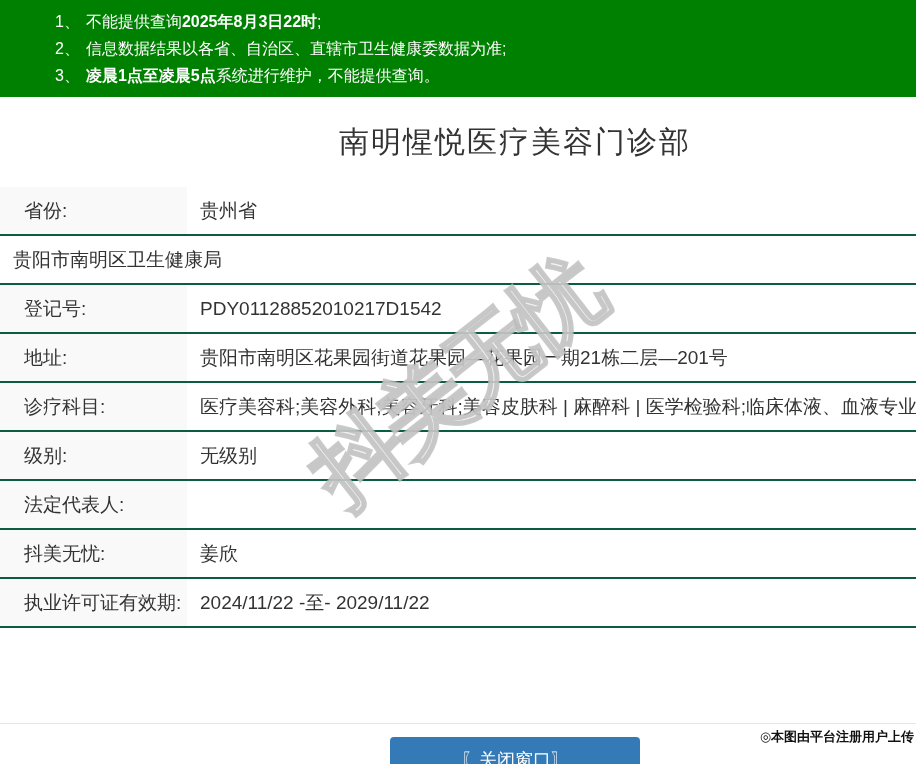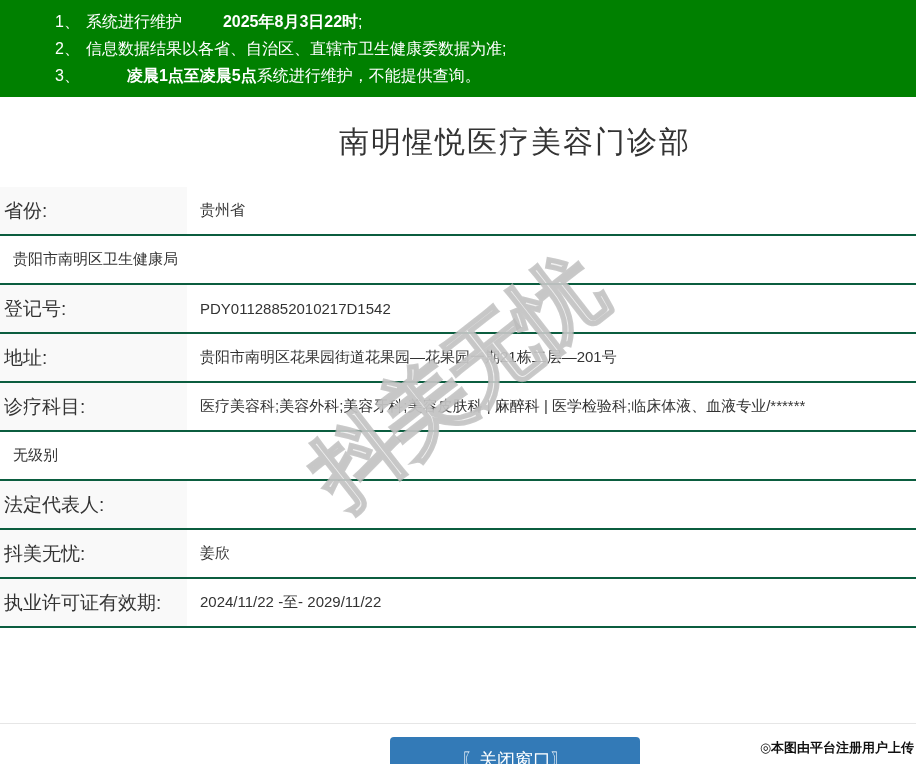--- a/index.html
+++ b/index.html
@@ -6,60 +6,60 @@
   html,body { width:916px; height:764px; overflow:hidden; background:#fff;
     font-family:"Liberation Sans","DejaVu Sans",sans-serif; }
   body { position:relative; }
 
   .page { width:1030px; position:relative; }
 
   
   .notice-header { background:#008000; height:97px; padding:8px 0 0 55px; color:#fff; }
   .notice-line { height:27px; line-height:27px; font-size:16px; white-space:nowrap; }
   .notice-num { margin-right:6px; }
-  .b { font-weight:bold;padding-left:41px; }
+  .b { font-weight:bold; }
 
   
   .title-wrap { width:1030px; height:90px; display:flex; align-items:center; justify-content:center; }
   .page-title { font-size:30px; letter-spacing:2px; color:#333; font-weight:400; }
 
   
   .detail-table { width:1030px; }
   .detail-row { display:flex; align-items:stretch; height:49px; border-bottom:2px solid #0b5d3f; }
   .cell-label { width:187px; background:#f9f9f9; display:flex; align-items:center;
-    padding-left:4px; font-size:19px; color:#333; flex-shrink:0; }
-  .cell-value { display:flex; align-items:center; padding-left:13px; font-size:15px;
+    padding-left:24px; font-size:19px; color:#333; flex-shrink:0; }
+  .cell-value { display:flex; align-items:center; padding-left:13px; font-size:19px;
     color:#333; white-space:nowrap; }
 
   
   .watermark { position:absolute; left:457px; top:383px;
     transform:translate(-50%,-50%) rotate(-38deg);
     font-size:88px; font-weight:bold; letter-spacing:-4px; white-space:nowrap;
     color:rgba(255,255,255,0.6); -webkit-text-stroke:2.5px rgba(185,185,185,0.75);
     text-shadow:0 0 1px rgba(160,160,160,0.4);
     z-index:5; pointer-events:none; }
 
   
   .footer-divider { position:absolute; left:0; top:723px; width:916px; height:1px;
     background:#e6e6e6; }
   .close-button { position:absolute; left:390px; top:737px; width:250px; height:42px;
     background:#337ab7; border:none; border-radius:4px; color:#fff; font-size:18px;
     font-family:inherit; text-align:center; padding-top:4px; cursor:pointer; z-index:6; }
-  .upload-credit { position:absolute; right:2px; bottom:7px; font-size:13px;
+  .upload-credit { position:absolute; right:2px; bottom:18px; font-size:13px;
     font-weight:bold; color:#111; white-space:nowrap; z-index:7;
     text-shadow:-1px -1px 1px #fff, 1px -1px 1px #fff, -1px 1px 1px #fff, 1px 1px 1px #fff; }
 </style>
 </head>
 <body>
 
 <div class="page">
 
   <div class="notice-header">
     <div class="notice-line">
-      <span class="notice-num">1、</span><span>系统进行维护</span><span class="b">2025年8月3日22时</span><span>;</span>
+      <span class="notice-num">1、</span><span>不能提供查询</span><span class="b">2025年8月3日22时</span><span>;</span>
     </div>
     <div class="notice-line">
       <span class="notice-num">2、</span><span>信息数据结果以各省、自治区、直辖市卫生健康委数据为准;</span><span class="b"></span><span></span>
     </div>
     <div class="notice-line">
       <span class="notice-num">3、</span><span></span><span class="b">凌晨1点至凌晨5点</span><span>系统进行维护，不能提供查询。</span>
     </div>
   </div>
 
   <div class="title-wrap">
@@ -80,20 +80,21 @@
     </div>
     <div class="detail-row">
       <div class="cell-label">地址:</div>
       <div class="cell-value">贵阳市南明区花果园街道花果园—花果园一期21栋二层—201号</div>
     </div>
     <div class="detail-row">
       <div class="cell-label">诊疗科目:</div>
       <div class="cell-value">医疗美容科;美容外科;美容牙科;美容皮肤科 | 麻醉科 | 医学检验科;临床体液、血液专业/******</div>
     </div>
     <div class="detail-row">
+      <div class="cell-label">级别:</div>
       <div class="cell-value">无级别</div>
     </div>
     <div class="detail-row">
       <div class="cell-label">法定代表人:</div>
     </div>
     <div class="detail-row">
       <div class="cell-label">抖美无忧:</div>
       <div class="cell-value">姜欣</div>
     </div>
     <div class="detail-row">

